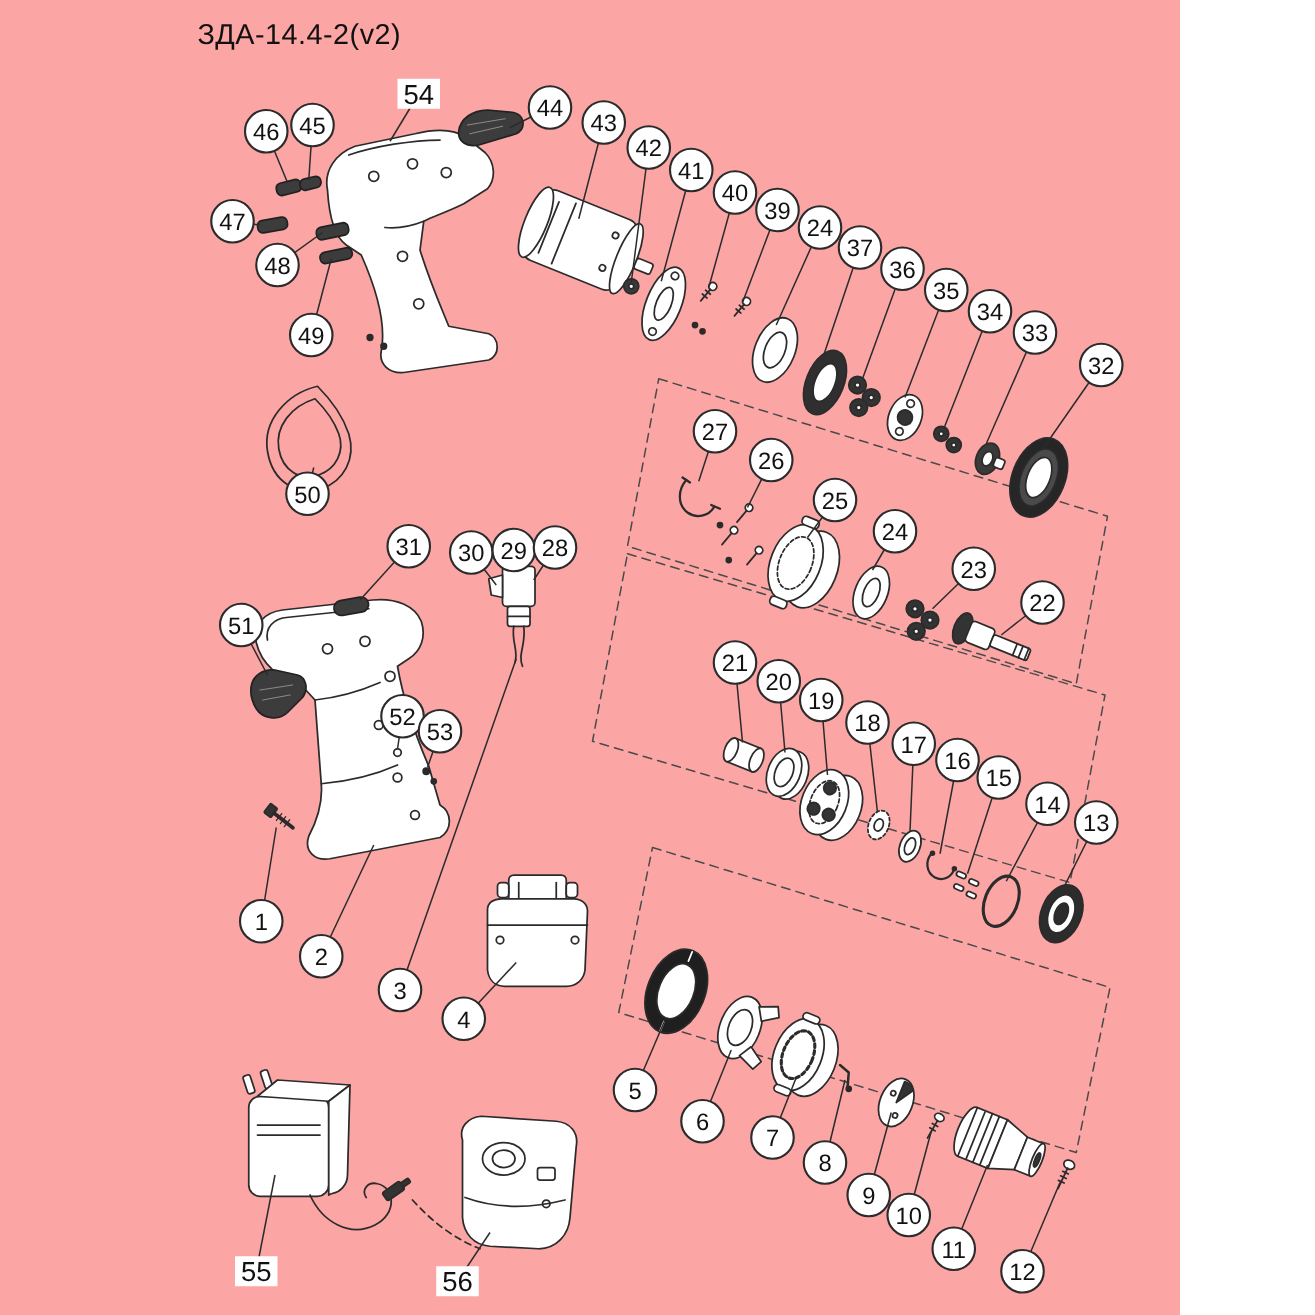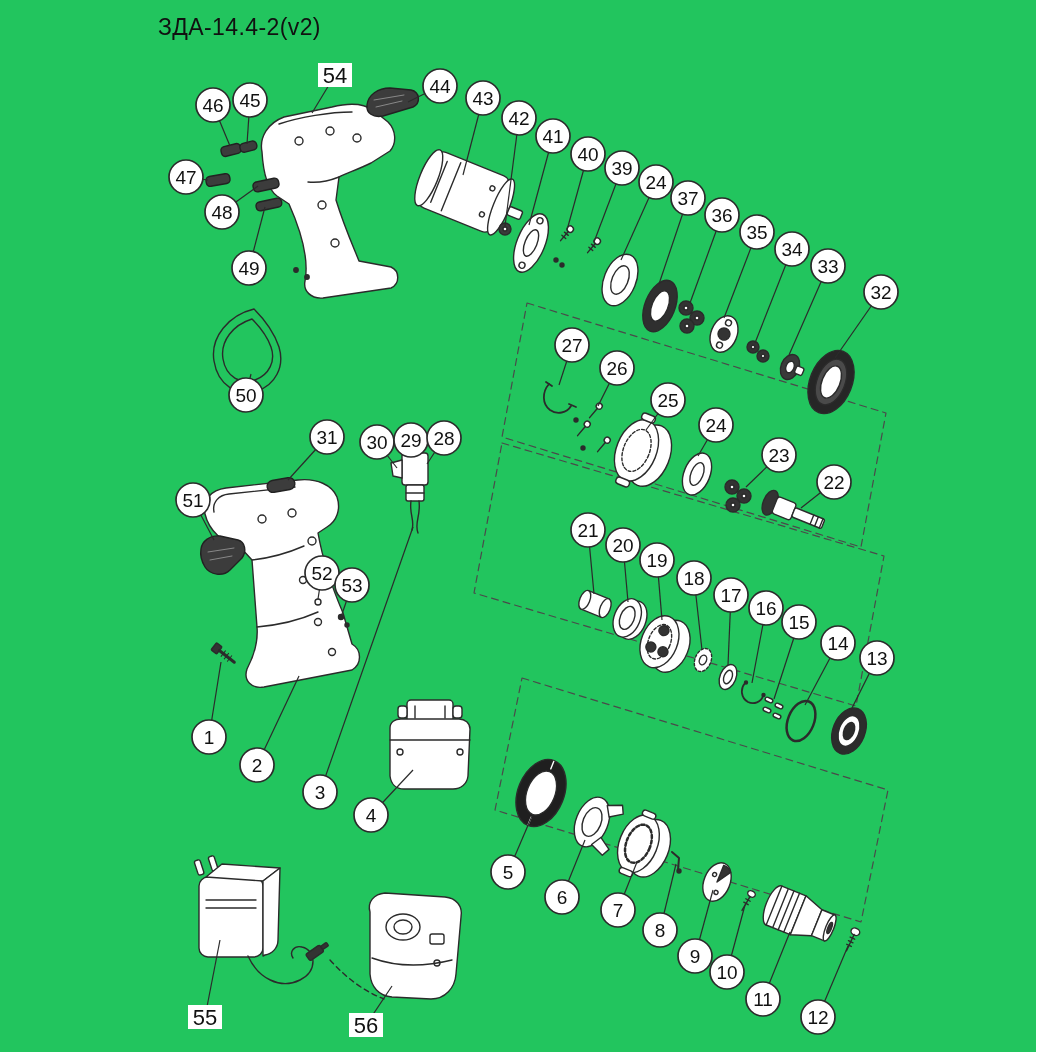--- a/index.html
+++ b/index.html
@@ -1,20 +1,20 @@
 <!DOCTYPE html>
 <html><head>
 <meta charset="utf-8">
 <style>
   html,body{margin:0;padding:0;}
   body{
     width:1052px;height:1052px;background:#ffffff;
     font-family:"Liberation Sans",sans-serif;
   }
-  .stage{position:relative;width:1036px;height:1052px;background:#22c55e;overflow:hidden;}
+  .stage{position:relative;width:944px;height:1052px;background:#fca5a5;overflow:hidden;}
   .title{
     position:absolute;left:158px;top:14px;font-size:23px;color:#111;
     letter-spacing:.4px;white-space:nowrap;
   }
   svg.diagram{position:absolute;left:0;top:0;}
   
   #parts-layer{
     stroke:#2b2b2b;stroke-width:1.4;fill:none;
     stroke-linejoin:round;stroke-linecap:round;
   }

